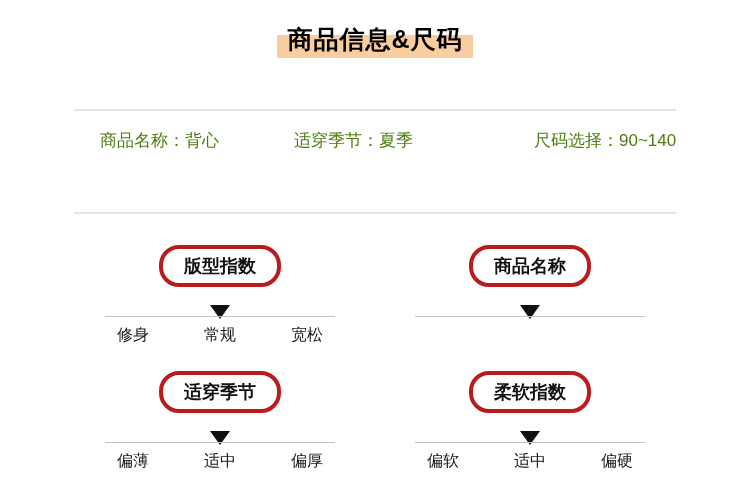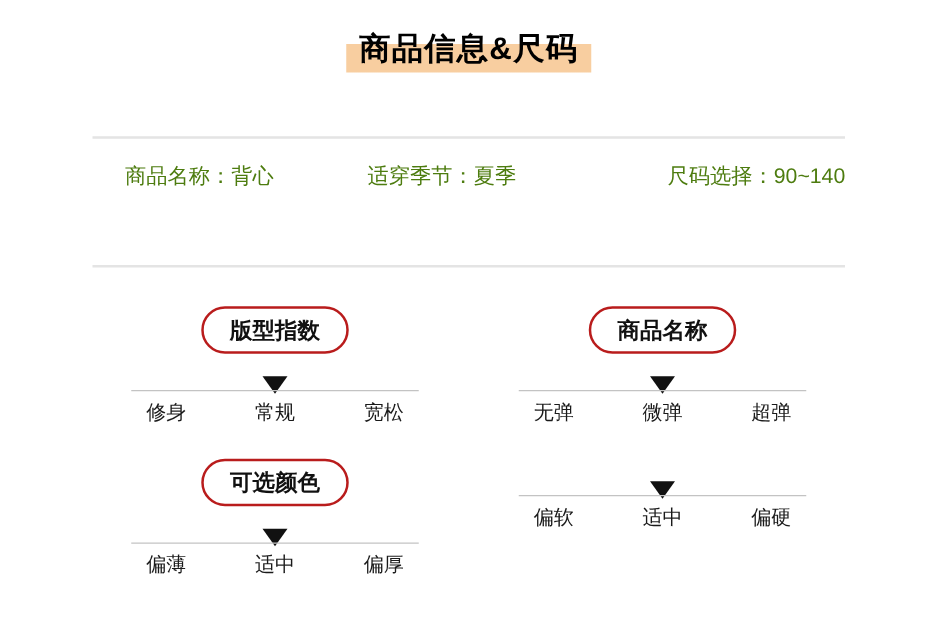--- a/index.html
+++ b/index.html
@@ -66,21 +66,21 @@
     grid-template-columns: 260px 260px;
     column-gap: 50px;
     row-gap: 26px;
   }
   .ind-cell {
     display: flex;
     flex-direction: column;
     align-items: center;
   }
   .pill {
-    border: 2px solid #b91c1c;
+    border: 4px solid #b91c1c;
     border-radius: 20px;
     padding: 5px 21px;
     font-size: 18px;
     font-weight: 700;
     line-height: 24px;
     color: #111111;
     background: #ffffff;
     white-space: nowrap;
   }
   .marker {
@@ -158,41 +158,37 @@
         <span>宽松</span>
       </div>
     </div>
 
     <div class="ind-cell">
       <div class="pill">商品名称</div>
       <div class="marker">
         <div class="tri" style="left: 50%;"></div>
         <div class="scale-line"></div>
       </div>
-      <div class="opts">
-        <span>无弹</span>
-        <span>微弹</span>
-        <span>超弹</span>
-      </div>
     </div>
 
     <div class="ind-cell">
-      <div class="pill">可选颜色</div>
+      <div class="pill">适穿季节</div>
       <div class="marker">
         <div class="tri" style="left: 50%;"></div>
         <div class="scale-line"></div>
       </div>
       <div class="opts">
         <span>偏薄</span>
         <span>适中</span>
         <span>偏厚</span>
       </div>
     </div>
 
     <div class="ind-cell">
+      <div class="pill">柔软指数</div>
       <div class="marker">
         <div class="tri" style="left: 50%;"></div>
         <div class="scale-line"></div>
       </div>
       <div class="opts">
         <span>偏软</span>
         <span>适中</span>
         <span>偏硬</span>
       </div>
     </div>

